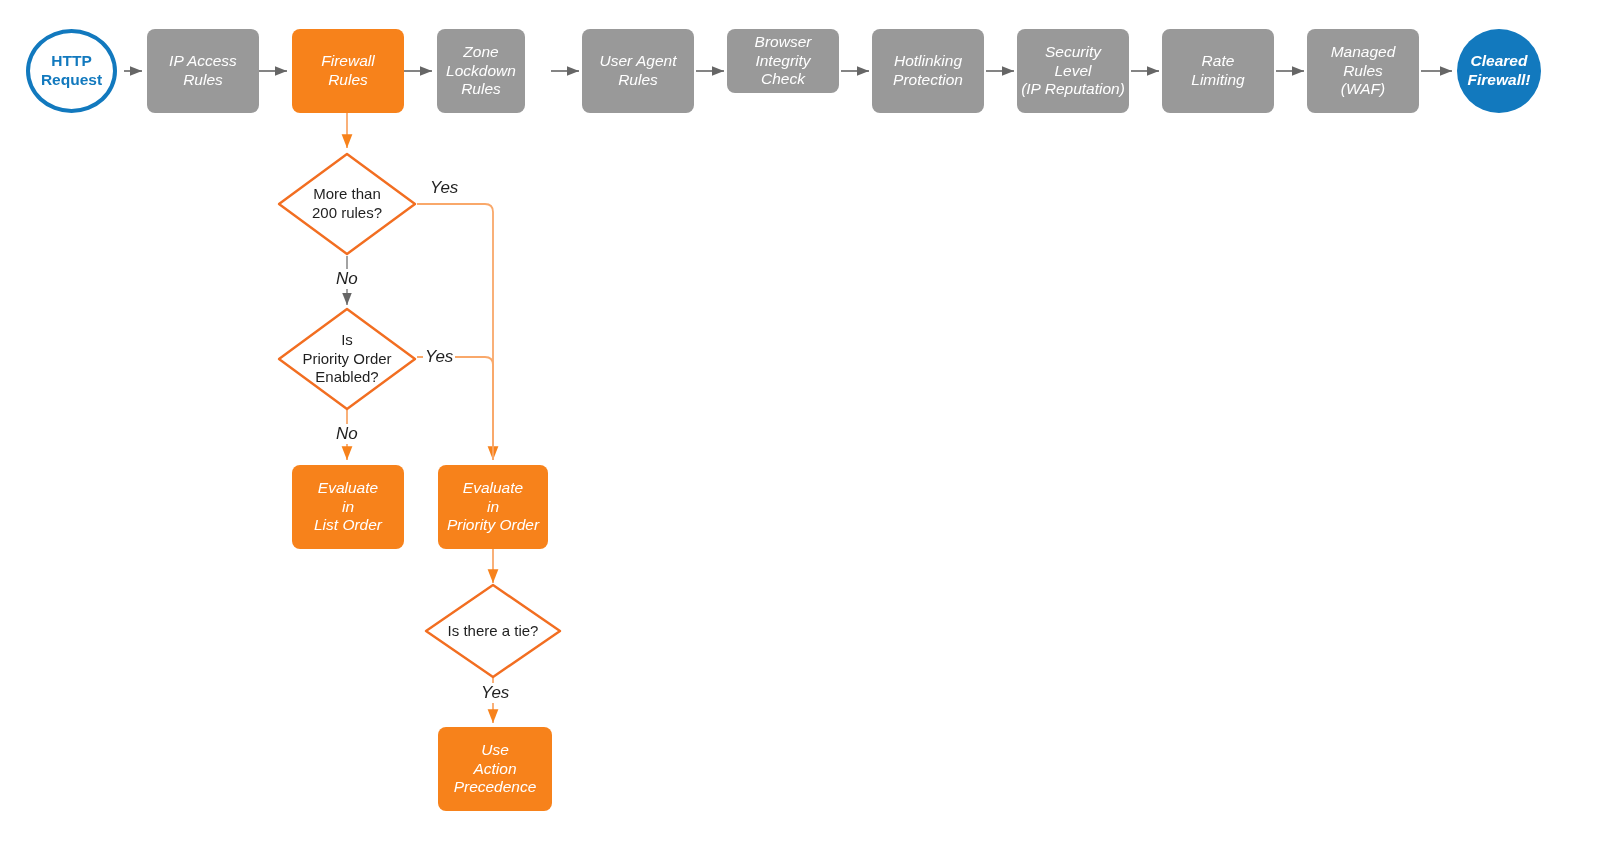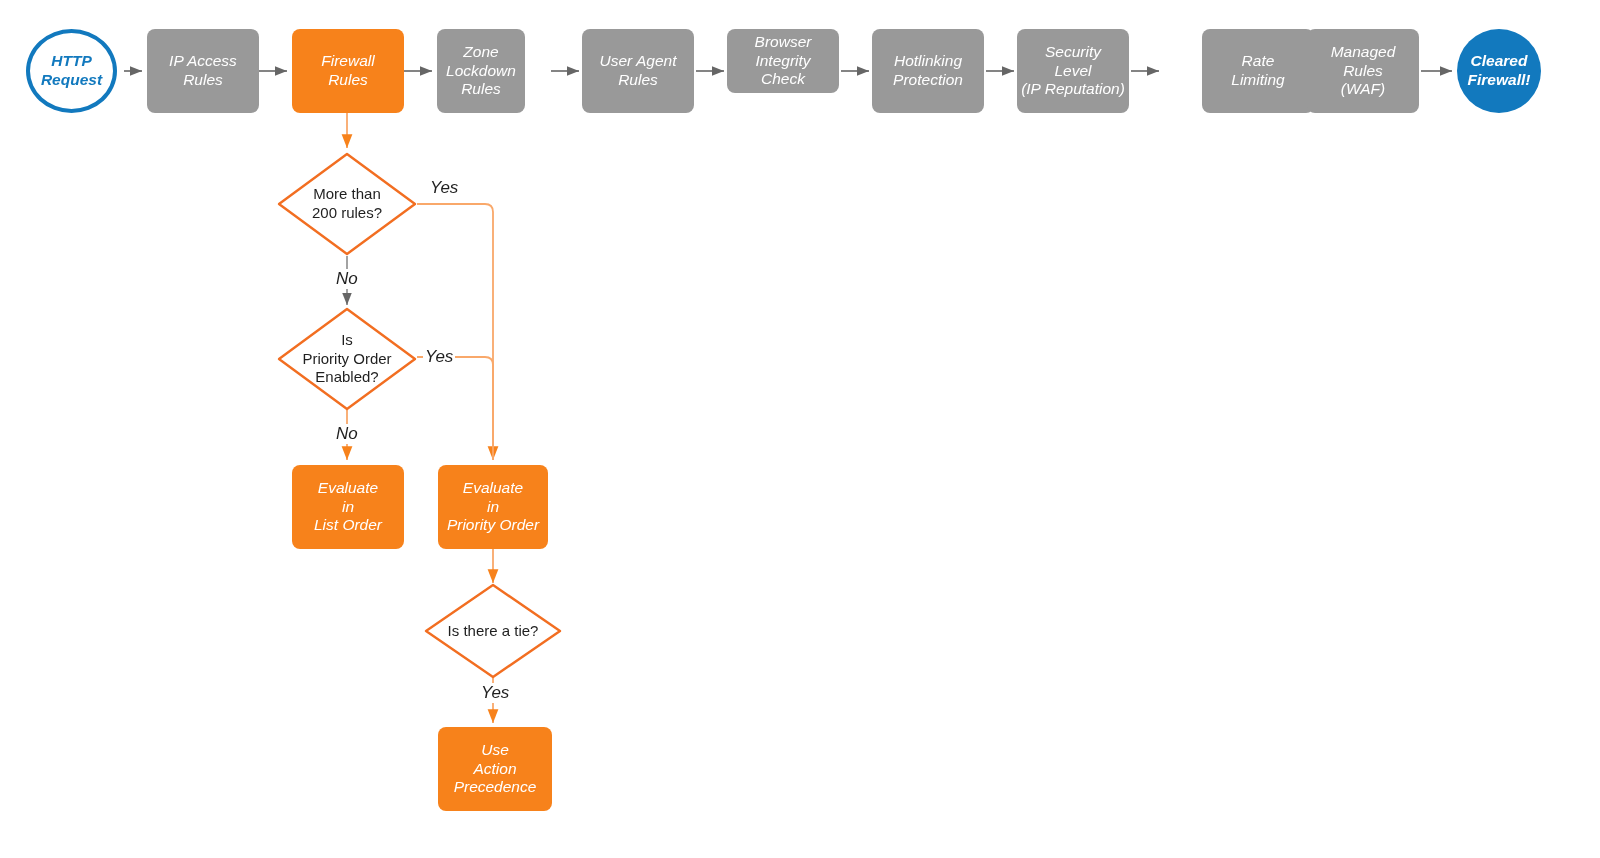--- a/index.html
+++ b/index.html
@@ -56,21 +56,20 @@
   }
 
   .circle {
     border-radius: 50%;
   }
   .circle.outline-blue {
     background: #ffffff;
     border: 4px solid #1279BE;
     color: #1279BE;
     font-weight: bold;
-    font-style: italic;
     font-size: 15.5px;
   }
   .circle.fill-blue {
     background: #1279BE;
     color: #ffffff;
     font-weight: bold;
     font-style: italic;
     font-size: 15.5px;
   }
 
@@ -208,21 +207,21 @@
   </div>
 
   <div class="node box gray" style="left:1017px; top:29px; width:112px; height:84px;">
     <div>
       <span class="nl">Security</span>
       <span class="nl">Level</span>
       <span class="nl">(IP Reputation)</span>
     </div>
   </div>
 
-  <div class="node box gray" style="left:1162px; top:29px; width:112px; height:84px;margin-left:40px;">
+  <div class="node box gray" style="left:1162px; top:29px; width:112px; height:84px;">
     <div>
       <span class="nl">Rate</span>
       <span class="nl">Limiting</span>
     </div>
   </div>
 
   <div class="node box gray" style="left:1307px; top:29px; width:112px; height:84px;">
     <div>
       <span class="nl">Managed</span>
       <span class="nl">Rules</span>

